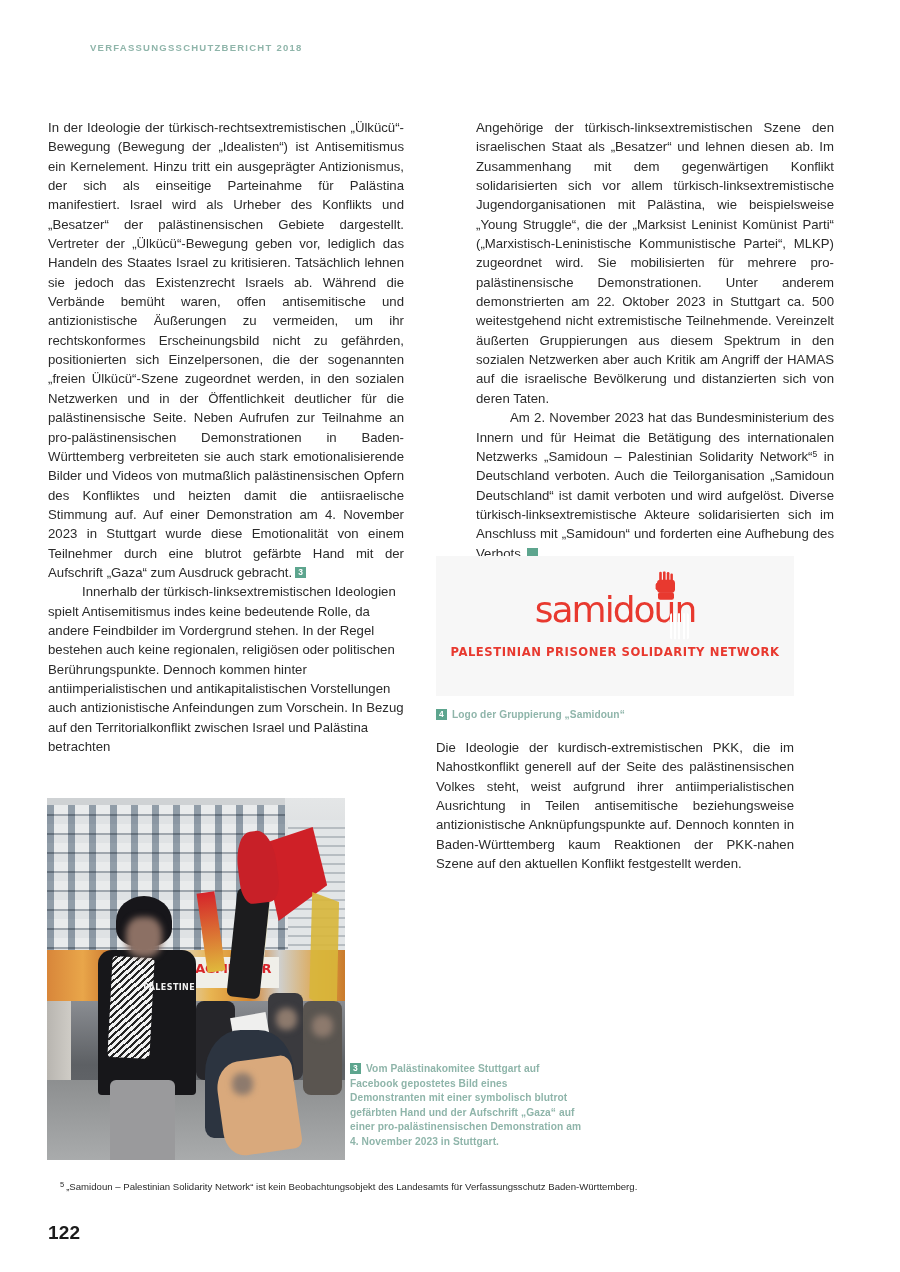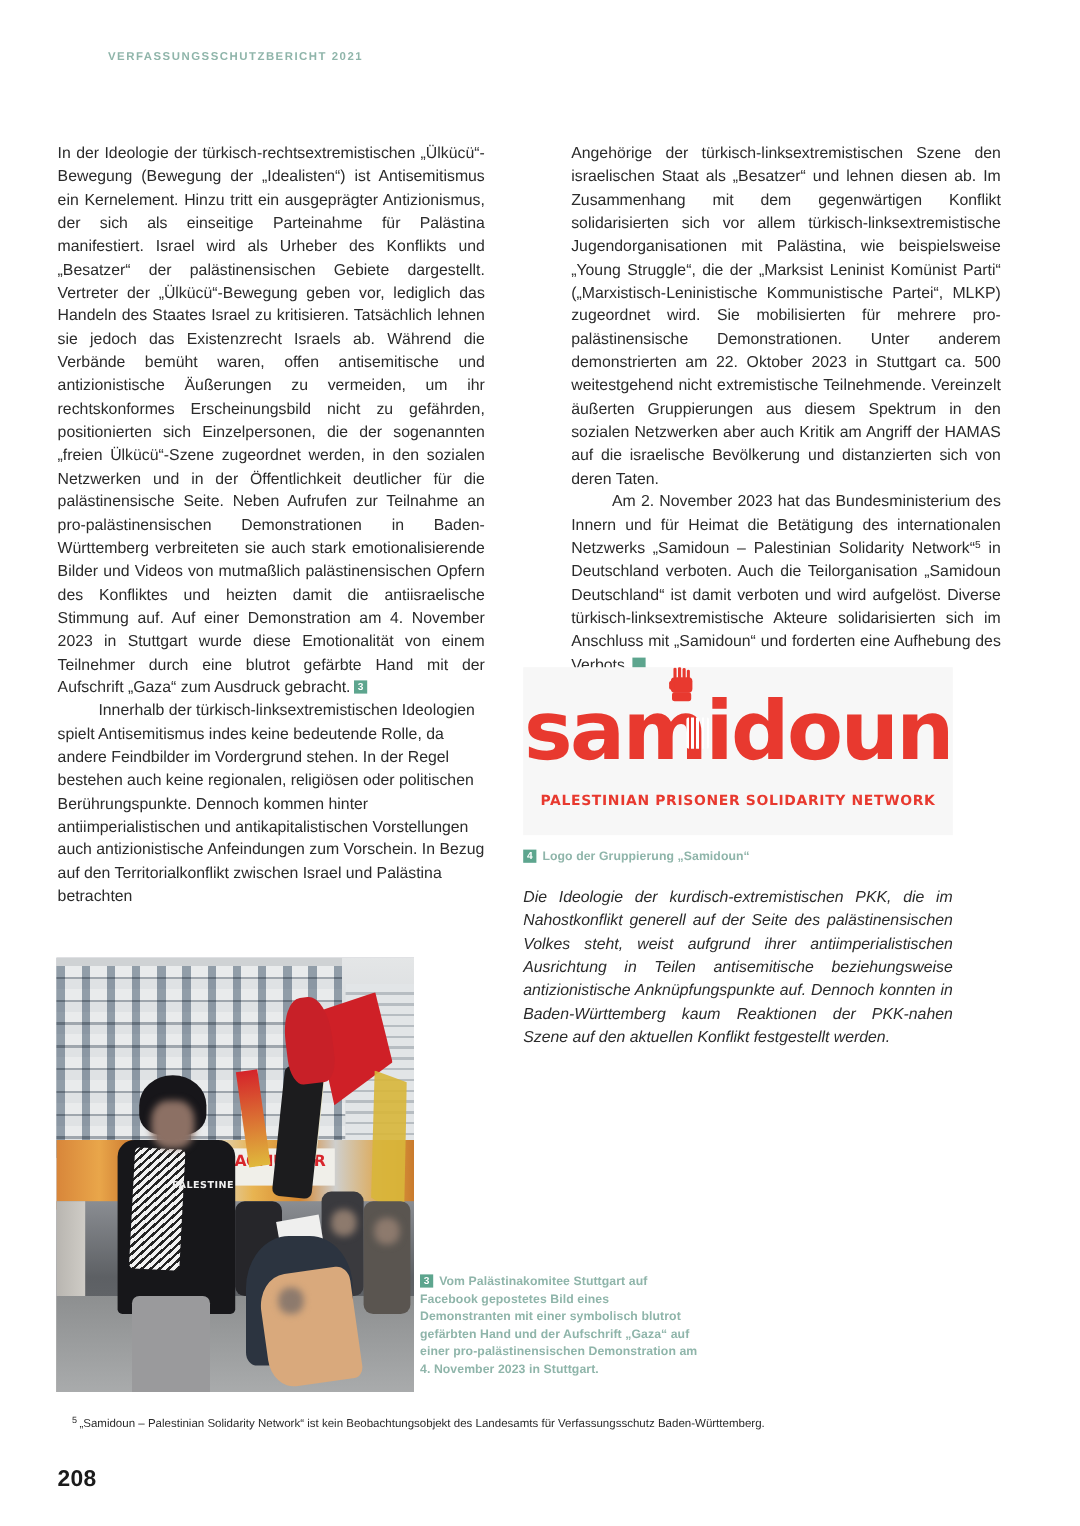--- a/index.html
+++ b/index.html
@@ -93,22 +93,22 @@
     position: absolute;
     left: 0; right: 0;
     top: 50%;
     transform: translateY(-50%);
     text-align: center;
   }
   .logo-word {
     position: relative;
     display: inline-block;
     font-family: "DejaVu Sans", sans-serif;
-    font-weight: 700;
-    font-size: 68px;
+    font-weight: 400;
+    font-size: 36px;
     letter-spacing: -2.0px;
     color: #e8392f;
     line-height: 0.96;
   }
   .logo-word .bars {
     position: absolute;
     
     left: 135px;
     top: 20px;
     width: 19px;
@@ -382,21 +382,21 @@
     font-weight: 700;
     color: #1b1b1b;
     letter-spacing: 0.2px;
   }
 </style>
 </head>
 <body>
 
 <div class="page">
 
-  <div class="running-head">VERFASSUNGSSCHUTZBERICHT 2021</div>
+  <div class="running-head">VERFASSUNGSSCHUTZBERICHT 2018</div>
 
   <div class="col col-left">
     <p><span>In der Ideologie der türkisch-rechtsextremistischen „Ülkücü“-Bewegung (Bewegung der „Idealisten“) ist Antisemitismus ein Kernelement. Hinzu tritt ein ausgeprägter Antizionismus, der sich als einseitige Parteinahme für Palästina manifestiert. Israel wird als Urheber des Konflikts und „Besatzer“ der palästinensischen Gebiete dargestellt. Vertreter der „Ülkücü“-Bewegung geben vor, lediglich das Handeln des Staates Israel zu kritisieren. Tatsächlich lehnen sie jedoch das Existenzrecht Israels ab. Während die Verbände bemüht waren, offen antisemitische und antizionistische Äußerungen zu vermeiden, um ihr rechtskonformes Erscheinungsbild nicht zu gefährden, positionierten sich Einzelpersonen, die der sogenannten „freien Ülkücü“-Szene zugeordnet werden, in den sozialen Netzwerken und in der Öffentlichkeit deutlicher für die palästinensische Seite. Neben Aufrufen zur Teilnahme an pro-palästinensischen Demonstrationen in Baden-Württemberg verbreiteten sie auch stark emotionalisierende Bilder und Videos von mutmaßlich palästinensischen Opfern des Konfliktes und heizten damit die antiisraelische Stimmung auf. Auf einer Demonstration am 4. November 2023 in Stuttgart wurde diese Emotionalität von einem Teilnehmer durch eine blutrot gefärbte Hand mit der Aufschrift „Gaza“ zum Ausdruck gebracht.</span><span class="marker">3</span></p>
     <p class="indent last-line-left">Innerhalb der türkisch-linksextremistischen Ideologien spielt Antisemitismus indes keine bedeutende Rolle, da andere Feindbilder im Vordergrund stehen. In der Regel bestehen auch keine regionalen, religiösen oder politischen Berührungspunkte. Dennoch kommen hinter antiimperialistischen und antikapitalistischen Vorstellungen auch antizionistische Anfeindungen zum Vorschein. In Bezug auf den Territorialkonflikt zwischen Israel und Palästina betrachten</p>
   </div>
 
   <div class="col col-right">
     <p>Angehörige der türkisch-linksextremistischen Szene den israelischen Staat als „Besatzer“ und lehnen diesen ab. Im Zusammenhang mit dem gegenwärtigen Konflikt solidarisierten sich vor allem türkisch-linksextremistische Jugendorganisationen mit Palästina, wie beispielsweise „Young Struggle“, die der „Marksist Leninist Komünist Parti“ („Marxistisch-Leninistische Kommunistische Partei“, MLKP) zugeordnet wird. Sie mobilisierten für mehrere pro-palästinensische Demonstrationen. Unter anderem demonstrierten am 22. Oktober 2023 in Stuttgart ca. 500 weitestgehend nicht extremistische Teilnehmende. Vereinzelt äußerten Gruppierungen aus diesem Spektrum in den sozialen Netzwerken aber auch Kritik am Angriff der HAMAS auf die israelische Bevölkerung und distanzierten sich von deren Taten.</p>
     <p class="indent"><span>Am 2. November 2023 hat das Bundesministerium des Innern und für Heimat die Betätigung des internationalen Netzwerks „Samidoun – Palestinian Solidarity Network“</span><sup class="fn">5</sup><span> in Deutschland verboten. Auch die Teilorganisation „Samidoun Deutschland“ ist damit verboten und wird aufgelöst. Diverse türkisch-linksextremistische Akteure solidarisierten sich im Anschluss mit „Samidoun“ und forderten eine Aufhebung des Verbots.</span><span class="marker">4</span></p>
   </div>
@@ -419,21 +419,21 @@
         </svg>
       </div>
       <div class="logo-sub">PALESTINIAN PRISONER SOLIDARITY NETWORK</div>
     </div>
   </div>
 
   <div class="caption caption-logo">
     <span class="marker lead">4</span><span>Logo der Gruppierung „Samidoun“</span>
   </div>
 
-  <div class="col" style="left:436px; top:738px; width:358px;font-style:italic;">
+  <div class="col" style="left:436px; top:738px; width:358px;">
     <p>Die Ideologie der kurdisch-extremistischen PKK, die im Nahostkonflikt generell auf der Seite des palästinensischen Volkes steht, weist aufgrund ihrer antiimperialistischen Ausrichtung in Teilen antisemitische beziehungsweise antizionistische Anknüpfungspunkte auf. Dennoch konnten in Baden-Württemberg kaum Reaktionen der PKK-nahen Szene auf den aktuellen Konflikt festgestellt werden.</p>
   </div>
 
   <div class="figure-photo">
     <div class="ph ph-building"></div>
     <div class="ph ph-facade"></div>
     <div class="ph ph-windows"></div>
     <div class="ph ph-sky"></div>
     <div class="ph ph-right-bldg"></div>
     <div class="ph ph-stalls"></div>
@@ -466,15 +466,15 @@
   </div>
 
   <div class="caption caption-photo">
     <span class="marker lead">3</span><span>Vom Palästinakomitee Stuttgart auf Facebook gepostetes Bild eines Demonstranten mit einer symbolisch blutrot gefärbten Hand und der Aufschrift „Gaza“ auf einer pro-palästinensischen Demonstration am 4. November 2023 in Stuttgart.</span>
   </div>
 
   <div class="footnote">
     <sup>5</sup><span>„Samidoun – Palestinian Solidarity Network“ ist kein Beobachtungsobjekt des Landesamts für Verfassungsschutz Baden-Württemberg.</span>
   </div>
 
-  <div class="folio">208</div>
+  <div class="folio">122</div>
 
 </div>
 
 </body></html>

